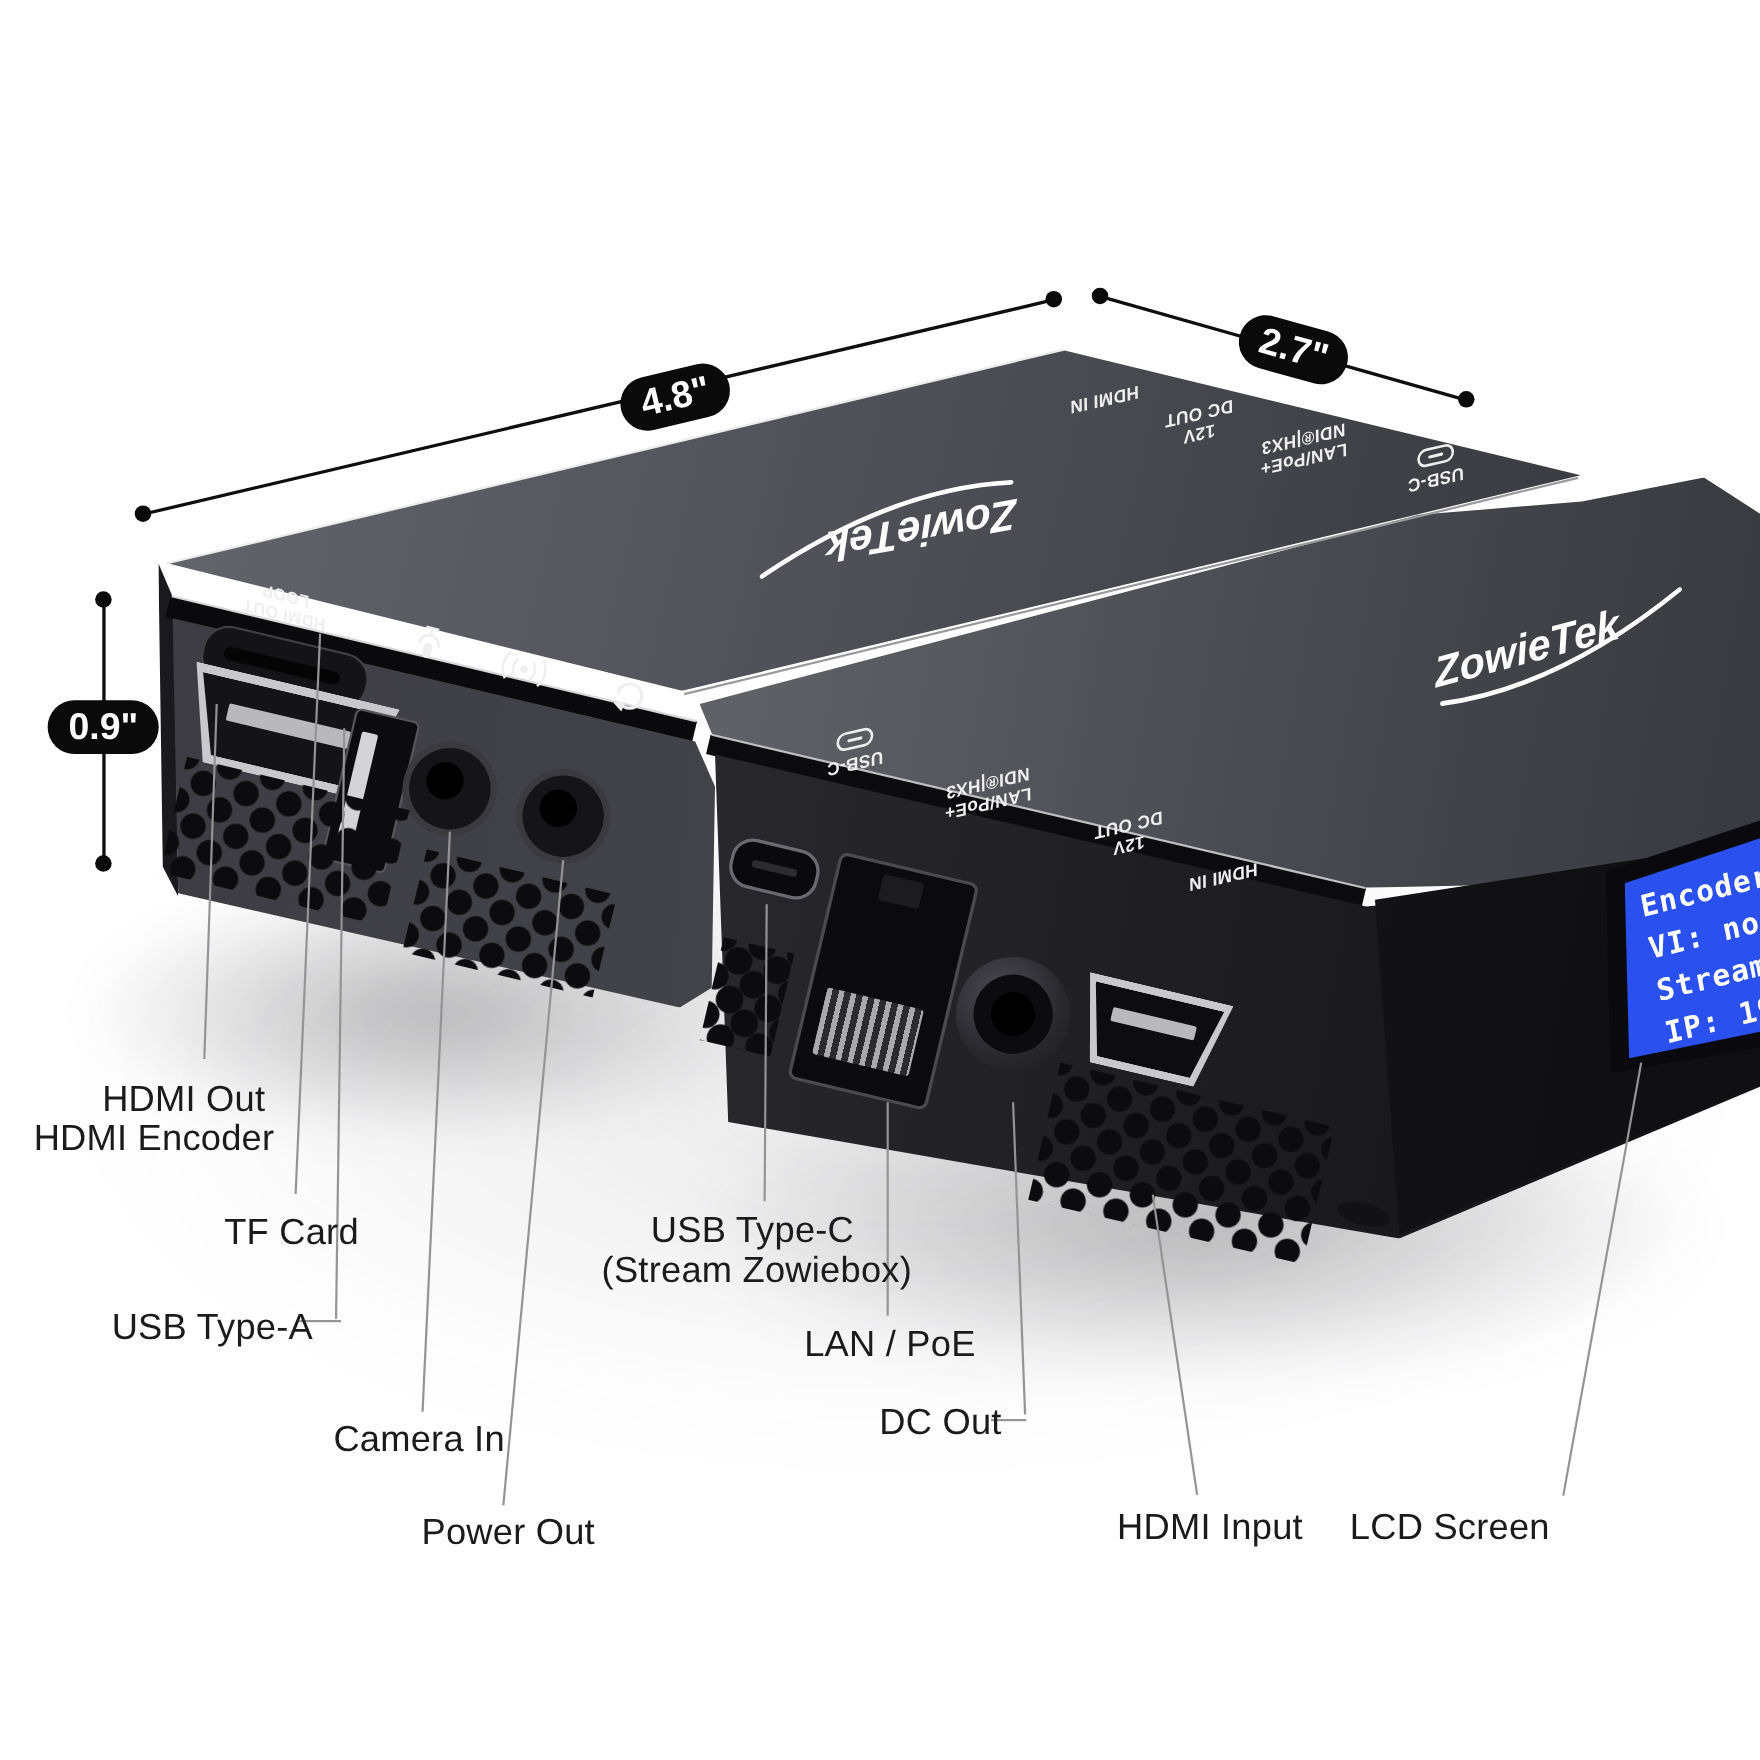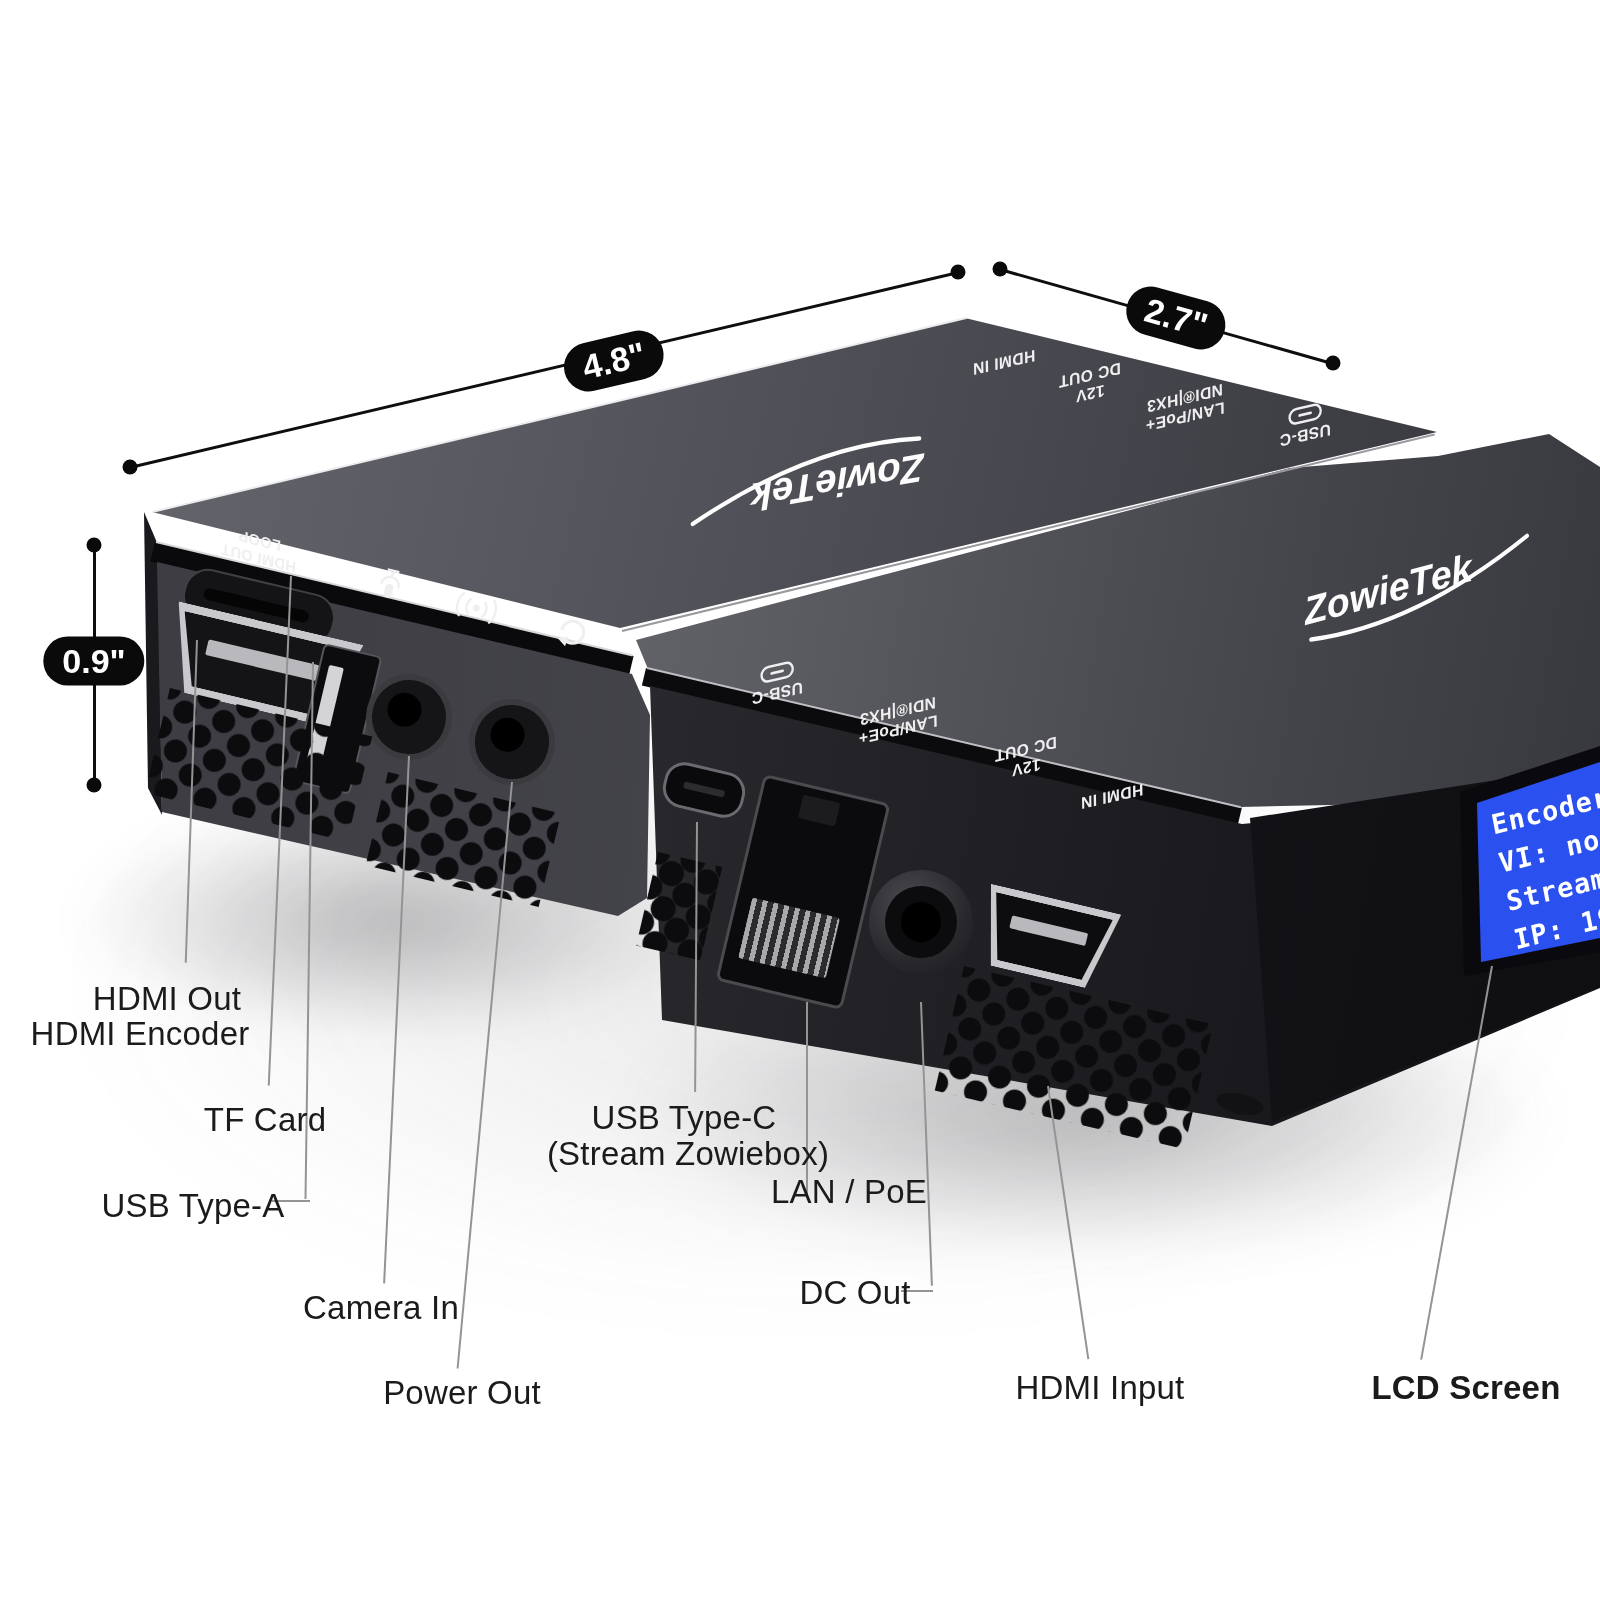--- a/index.html
+++ b/index.html
@@ -237,24 +237,24 @@
   <div class="leader" style="left:1491px;top:966px;height:400px;transform:rotate(10.2deg);"></div>
 
   <div class="lbl" style="left:167px;top:999px;">HDMI Out</div>
   <div class="lbl" style="left:140px;top:1034px;">HDMI Encoder</div>
   <div class="lbl" style="left:242px;top:1120px;margin-left:23px;">TF Card</div>
   <div class="lbl" style="left:193px;top:1206px;">USB Type-A</div>
   <div class="lbl" style="left:381px;top:1308px;">Camera In</div>
   <div class="lbl" style="left:462px;top:1393px;">Power Out</div>
   <div class="lbl" style="left:684px;top:1118px;">USB Type-C</div>
   <div class="lbl" style="left:688px;top:1154px;">(Stream Zowiebox)</div>
-  <div class="lbl" style="left:809px;top:1192px;margin-left:40px;">LAN / PoE</div>
+  <div class="lbl" style="left:809px;top:1222px;">LAN / PoE</div>
   <div class="lbl" style="left:855px;top:1293px;">DC Out</div>
   <div class="lbl" style="left:1100px;top:1388px;">HDMI Input</div>
-  <div class="lbl" style="left:1466px;top:1388px;font-weight:bold;">LCD Screen</div>
+  <div class="lbl" style="left:1318px;top:1388px;">LCD Screen</div>
 
   <div class="dimline" style="left:130px;top:466px;width:851px;transform:rotate(-13.25deg);"></div>
   <div class="dimline" style="left:1000px;top:268px;width:346px;transform:rotate(15.8deg);"></div>
   <div class="abs" style="left:93px;top:545px;width:3px;height:240px;background:#0e0e0e;"></div>
 
   <div class="dot" style="left:130px;top:467px;"></div>
   <div class="dot" style="left:958px;top:272px;"></div>
   <div class="dot" style="left:1000px;top:269px;"></div>
   <div class="dot" style="left:1333px;top:363px;"></div>
   <div class="dot" style="left:94px;top:545px;"></div>

